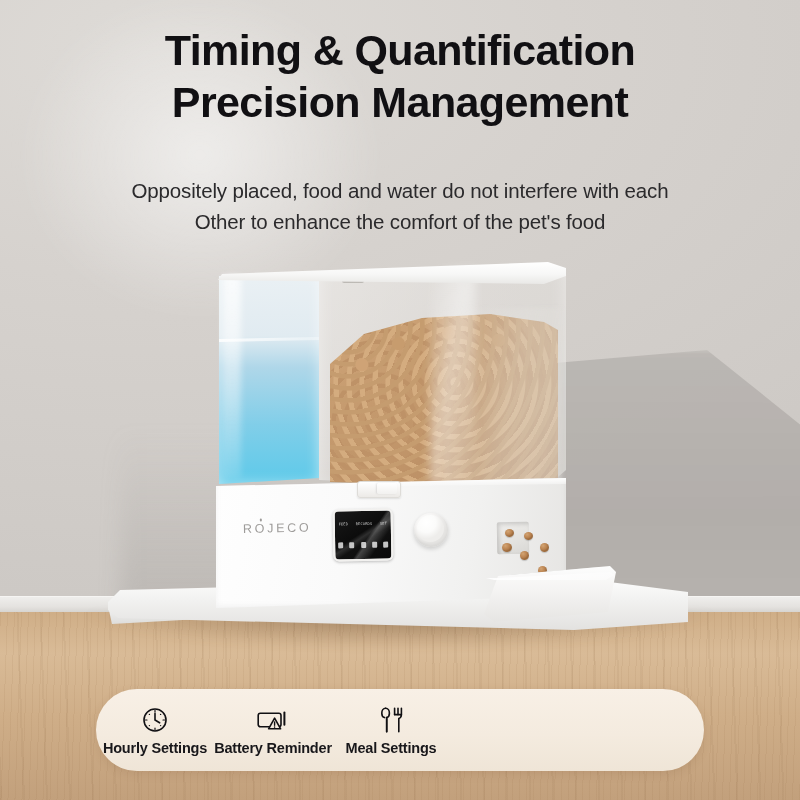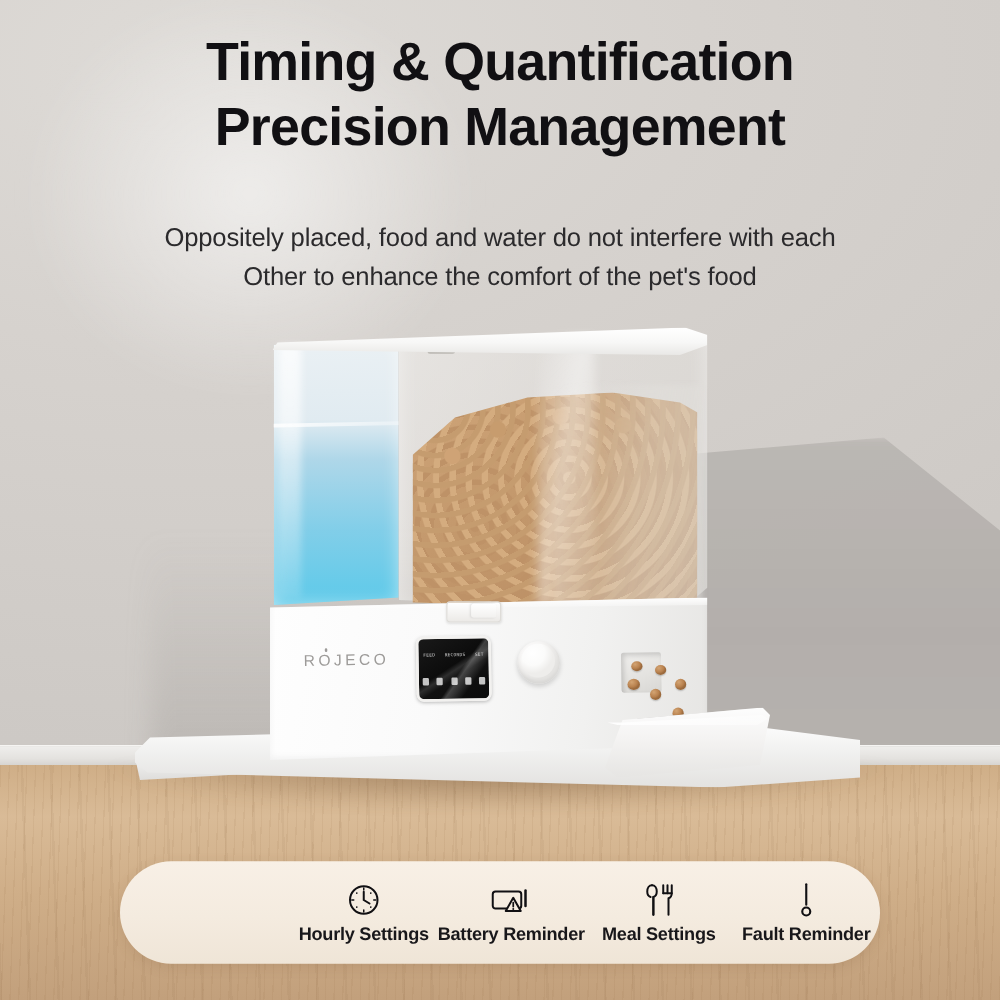--- a/index.html
+++ b/index.html
@@ -261,21 +261,21 @@
     background:linear-gradient(90deg,rgba(255,255,255,.9),rgba(255,255,255,.4));
     clip-path:polygon(12px 6px, 124px 0, 128px 3px, 120px 8px, 8px 8px, 0 6px);
   }
 
   
   .feature-pill{
     position:absolute;left:96px;top:689px;width:608px;height:82px;
     background:linear-gradient(180deg,#f8f0e6 0%,#f4ebdf 55%,#efe5d7 100%);
     border-radius:41px;
     box-shadow:0 3px 10px rgba(110,80,50,.14);
-    display:flex;align-items:center;justify-content:flex-end;
+    display:flex;align-items:center;justify-content:flex-start;
   }
   .feature{
     display:flex;flex-direction:column;align-items:center;justify-content:center;
     gap:5px;min-width:118px;
   }
   .feature .glyph{height:30px;display:flex;align-items:center;justify-content:center;}
   .feature .flabel{
     color:#18171a;font-size:14.5px;font-weight:bold;letter-spacing:-.2px;white-space:nowrap;
   }
 </style>
@@ -395,24 +395,15 @@
           <path d="M8.6 3.2c2.4 0 3.8 2.4 3.8 5 0 2.3-1.3 4-2.7 4.4v14.2" stroke-linecap="round"></path>
           <path d="M8.6 3.2c-2.4 0-3.8 2.4-3.8 5 0 2.3 1.3 4 2.7 4.4" stroke-linecap="round"></path>
           <path d="M9.7 12.6v14.2" stroke-linecap="round"></path>
           <path d="M17.6 3.2v6.4M21 3.2v6.4M24.4 3.2v6.4" stroke-linecap="round"></path>
           <path d="M17.6 9.6h6.8c0 2.2-1.3 3.6-2.6 4v13.2" stroke-linecap="round" stroke-linejoin="round"></path>
         </svg>
       </span>
       <span class="flabel">Meal Settings</span>
     </div>
 
-    <div class="feature">
-      <span class="glyph">
-        <svg width="14" height="30" viewBox="0 0 14 30" fill="none" stroke="#111013" stroke-width="1.7">
-          <path d="M7 2.4v16.4" stroke-linecap="round"></path>
-          <circle cx="7" cy="24.2" r="3.2"></circle>
-        </svg>
-      </span>
-      <span class="flabel">Fault Reminder</span>
-    </div>
 
   </div>
 </div>
 
 </body></html>

